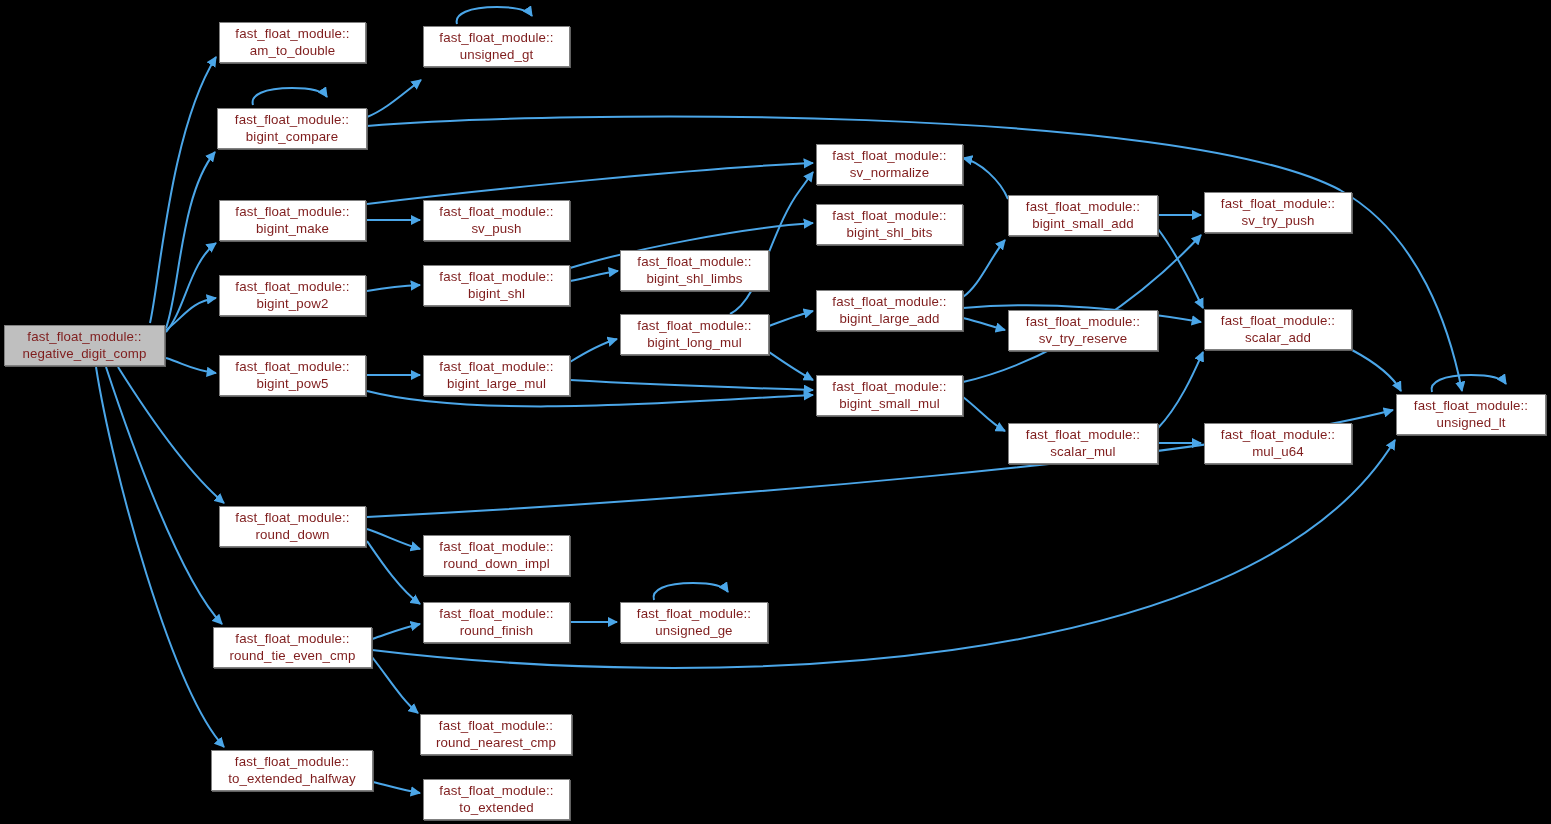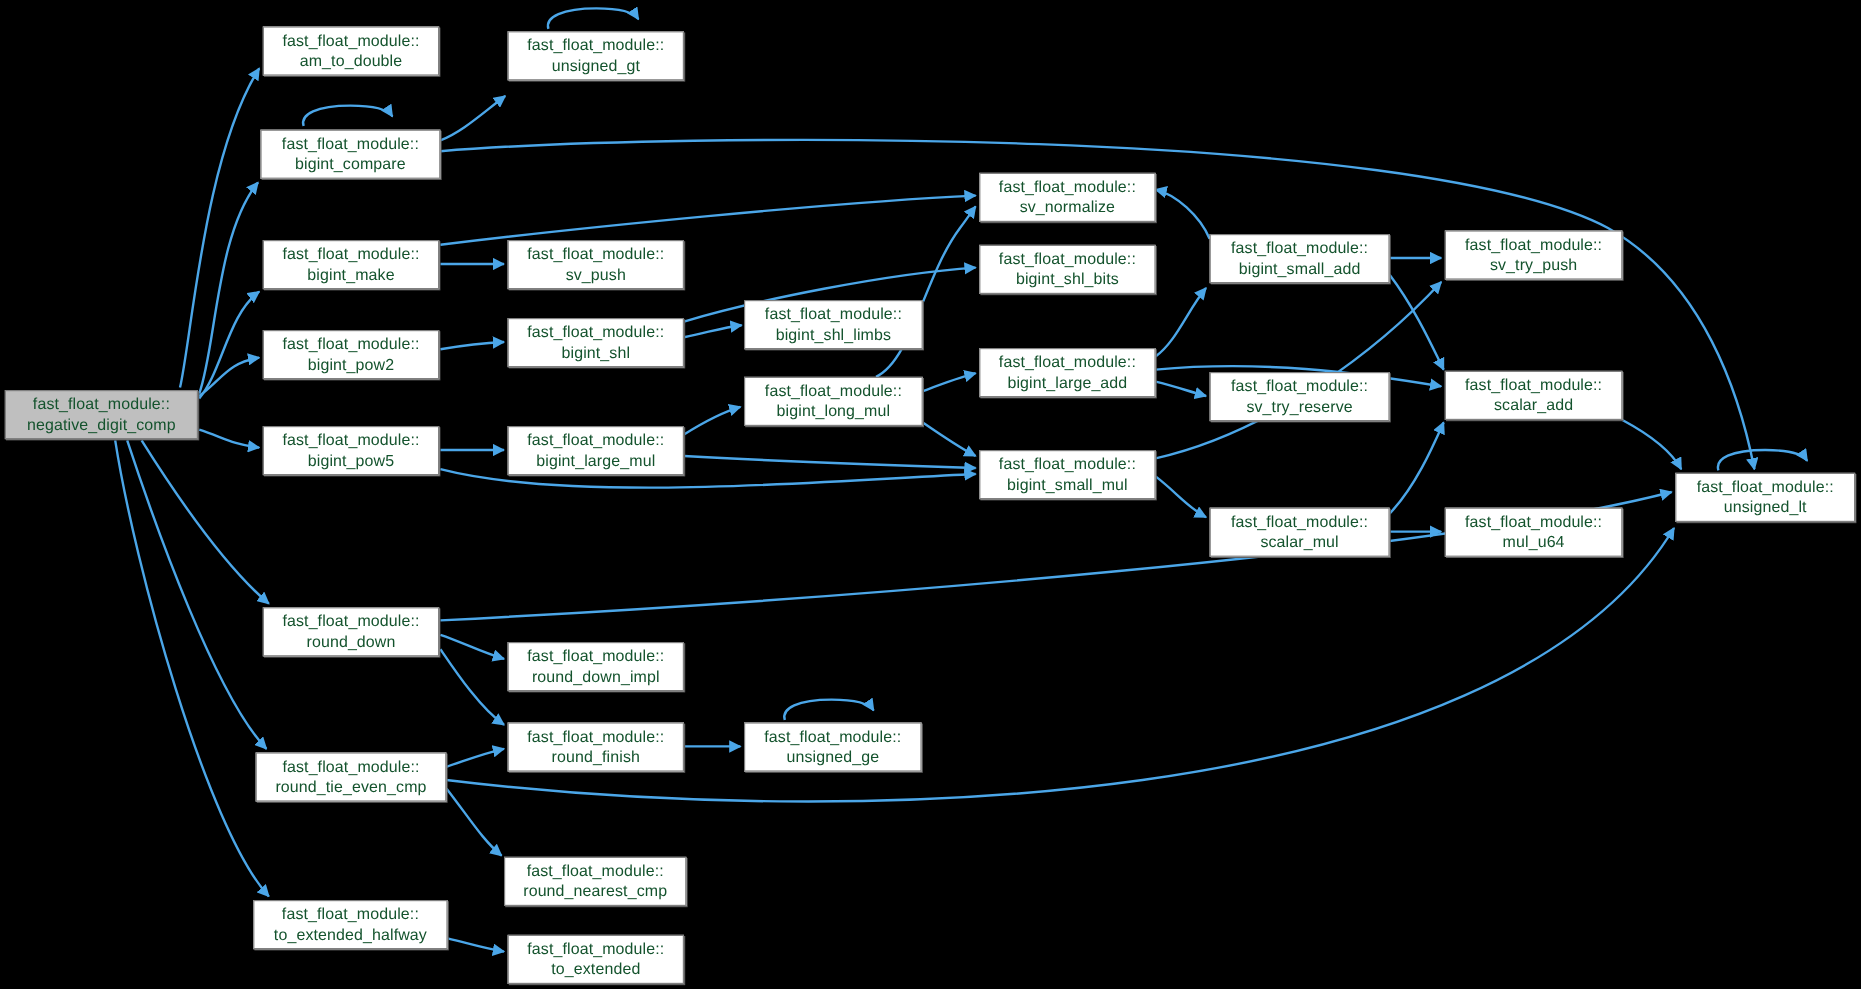--- a/index.html
+++ b/index.html
@@ -27,21 +27,21 @@
     position: absolute;
     box-sizing: border-box;
     background: #ffffff;
     border: 1px solid #808080;
     box-shadow: 1px 1px 0 0 #606060;
     display: flex;
     flex-direction: column;
     align-items: center;
     justify-content: center;
     line-height: 1.22;
-    color: #14532d;
+    color: #7f1d1d;
     font-size: 13.3px;
     text-align: center;
     letter-spacing: 0.1px;
     z-index: 5;
   }
   .node.root {
     background: #bfbfbf;
     border: 1px solid #808080;
   }
   .node .ln1, .node .ln2 { display: block; white-space: nowrap; }

